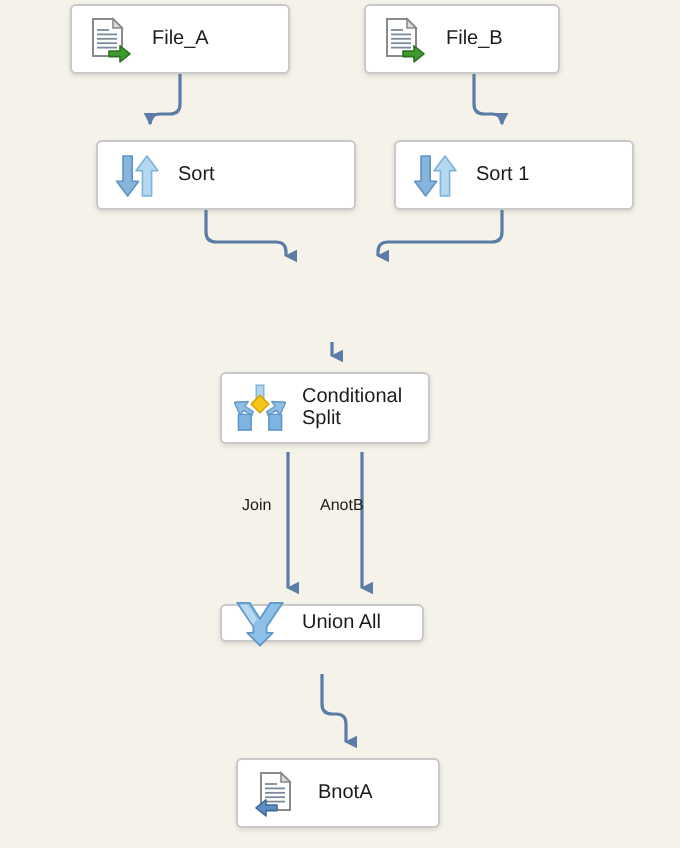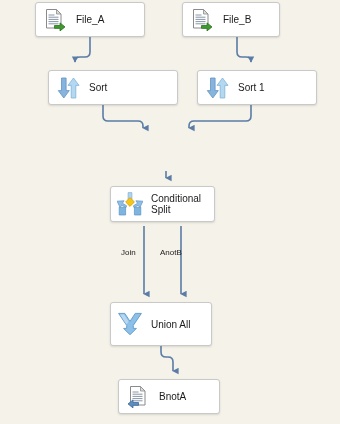--- a/index.html
+++ b/index.html
@@ -164,21 +164,21 @@
         <path d="M16.4 14.8 l4.2 -2.6 l-1.7 -2.4 l7.0 0.4 l-3.0 6.3 l-1.7 -2.4 l-4.1 2.6 z" fill="#8fbfe6" stroke="#6a9cc8" stroke-width="0.8" stroke-linejoin="round"></path>
         <path d="M2.2 16.2 h6.4 v7.8 h-6.4 z" fill="#7db4e0" stroke="#5a93c4" stroke-width="0.7"></path>
         <path d="M17.4 16.2 h6.4 v7.8 h-6.4 z" fill="#7db4e0" stroke="#5a93c4" stroke-width="0.7"></path>
         <path d="M13.0 6.6 l4.4 4.4 l-4.4 4.4 l-4.4 -4.4 z" fill="#f5c518" stroke="#d4a206" stroke-width="0.8" stroke-linejoin="round"></path>
       </svg>
     </span>
     <span class="node-label">Conditional
 Split</span>
   </div>
 
-  <div class="node" style="left:110px; top:302px; width:102px; height:44px;">
+  <div class="node" style="left:110px; top:302px; width:102px; height:19px;">
     <span class="node-icon">
       <svg width="26" height="26" viewBox="0 0 26 26">
         <path d="M1.6 2.4 h6.2 l5.2 8.0 l5.2 -8.0 h6.2 l-8.1 12.0 v3.0 h3.1 l-6.4 6.4 l-6.4 -6.4 h3.1 v-3.0 z" fill="#8cc0e8" stroke="#5f97c8" stroke-width="0.9" stroke-linejoin="round"></path>
         <path d="M3.0 3.4 h4.0 l4.6 7.2 l-2.2 2.9 z" fill="#bfdcf2" opacity="0.85"></path>
       </svg>
     </span>
     <span class="node-label">Union All</span>
   </div>
 
   <div class="node" style="left:118px; top:379px; width:102px; height:35px;">

